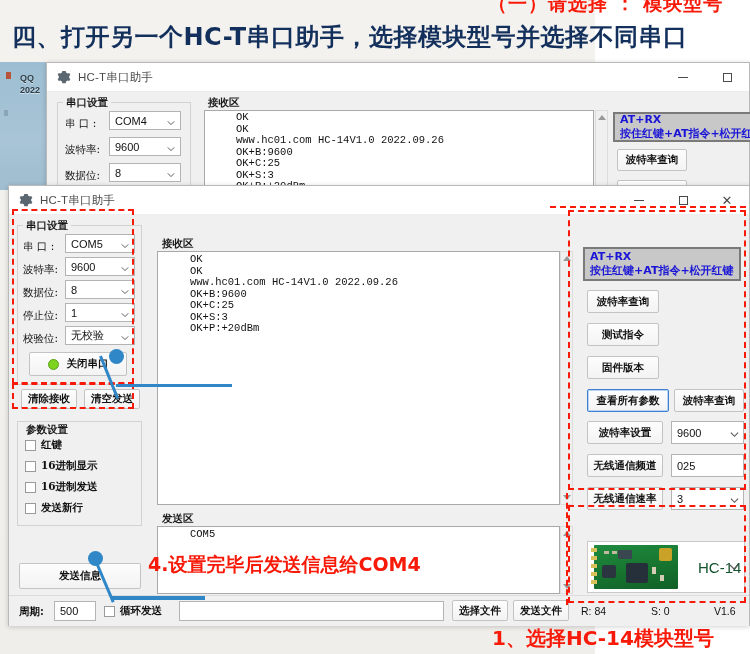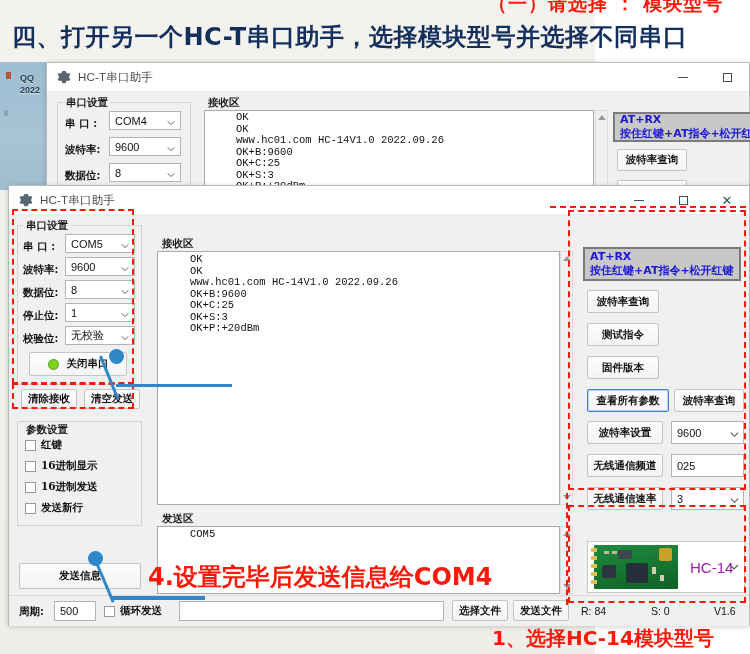--- a/index.html
+++ b/index.html
@@ -93,21 +93,21 @@
   .grp-label {
     position:absolute; font-size:10.5px; color:#1a1a1a; font-weight:bold;
     font-family:"DejaVu Serif", serif; background:#f0f0f0; padding:0 3px;
     white-space:nowrap;
   }
   .grp-box {
     position:absolute; border:1px solid #d2d2d2;
   }
 
   .row-lbl {
-    position:absolute; font-size:10.5px; color:#111; font-weight:bold;
+    position:absolute; font-size:10.5px; color:#111; font-weight:normal;
     font-family:"DejaVu Serif", serif; white-space:nowrap;
   }
   .combo {
     position:absolute; background:#fff; border:1px solid #b4b4b4;
     font-size:11px; color:#111; display:flex; align-items:center;
     padding-left:5px; font-family:"Liberation Sans",sans-serif;
   }
   .combo .car {
     position:absolute; right:5px; top:50%; transform:translateY(-50%);
     width:8px; height:8px;
@@ -188,21 +188,21 @@
   .pcb .chipB{position:absolute;left:8px;top:20px;width:14px;height:13px;background:#2b353f;border-radius:2px;}
   .pcb .chipC{position:absolute;left:24px;top:5px;width:14px;height:9px;background:#3b4750;border-radius:1px;}
   .pcb .ant{position:absolute;right:6px;top:3px;width:13px;height:13px;background:#c9a227;border-radius:2px;}
   .pcb .pads{position:absolute;left:-3px;top:3px;width:6px;height:38px;
      background:repeating-linear-gradient(180deg,#d8c15a 0 4px, transparent 4px 8px);}
   .pcb .sm1{position:absolute;left:10px;top:6px;width:5px;height:3px;background:#c2b8a0;}
   .pcb .sm2{position:absolute;left:18px;top:6px;width:5px;height:3px;background:#c2b8a0;}
   .pcb .sm3{position:absolute;left:58px;top:22px;width:4px;height:7px;background:#d6cdb6;}
   .pcb .sm4{position:absolute;left:66px;top:30px;width:4px;height:6px;background:#d6cdb6;}
   .modpic .mname{
-    font-size:15px;color:#a21caf;margin-left:12px;
+    font-size:15px;color:#14532d;margin-left:20px;
     font-family:"Liberation Sans",sans-serif;
   }
   .modpic .mcar{position:absolute;right:5px;top:50%;transform:translateY(-50%);}
 
   .site-row { position:absolute; font-size:11px; white-space:nowrap; }
   .site-row .cn { color:#111; font-weight:bold; font-family:"DejaVu Serif", serif; }
   .site-row .url { color:#1a15d6; font-weight:bold;
       font-family:"Liberation Mono","DejaVu Sans Mono",monospace; }
 
   
@@ -538,17 +538,17 @@
   <div class="dash" style="left:566px;top:493px;width:8px;height:112px;border-top:none;border-bottom:none;border-right:none;"></div>
 
   <div class="dot" style="left:109px;top:349px;"></div>
   <div class="leader" style="left:99px;top:356px;width:3px;height:46px;transform-origin:top center;transform:rotate(-22deg);"></div>
   <div class="leader" style="left:116px;top:384px;width:116px;height:3px;"></div>
 
 
   <div class="dot" style="left:88px;top:551px;"></div>
   <div class="leader" style="left:93px;top:558px;width:3px;height:48px;transform-origin:top center;transform:rotate(-23deg);"></div>
   <div class="blue-underline" style="left:112px;top:596px;width:93px;"></div>
-  <div class="ann" style="left:148px;top:552px;font-size:24px;margin-top:9px;">4.设置完毕后发送信息给COM4</div>
+  <div class="ann" style="left:148px;top:552px;font-size:19px;">4.设置完毕后发送信息给COM4</div>
 
   <div class="ann" style="left:492px;top:625px;font-size:20px;">1、选择HC-14模块型号</div>
 
 </div>
 
 </body></html>

